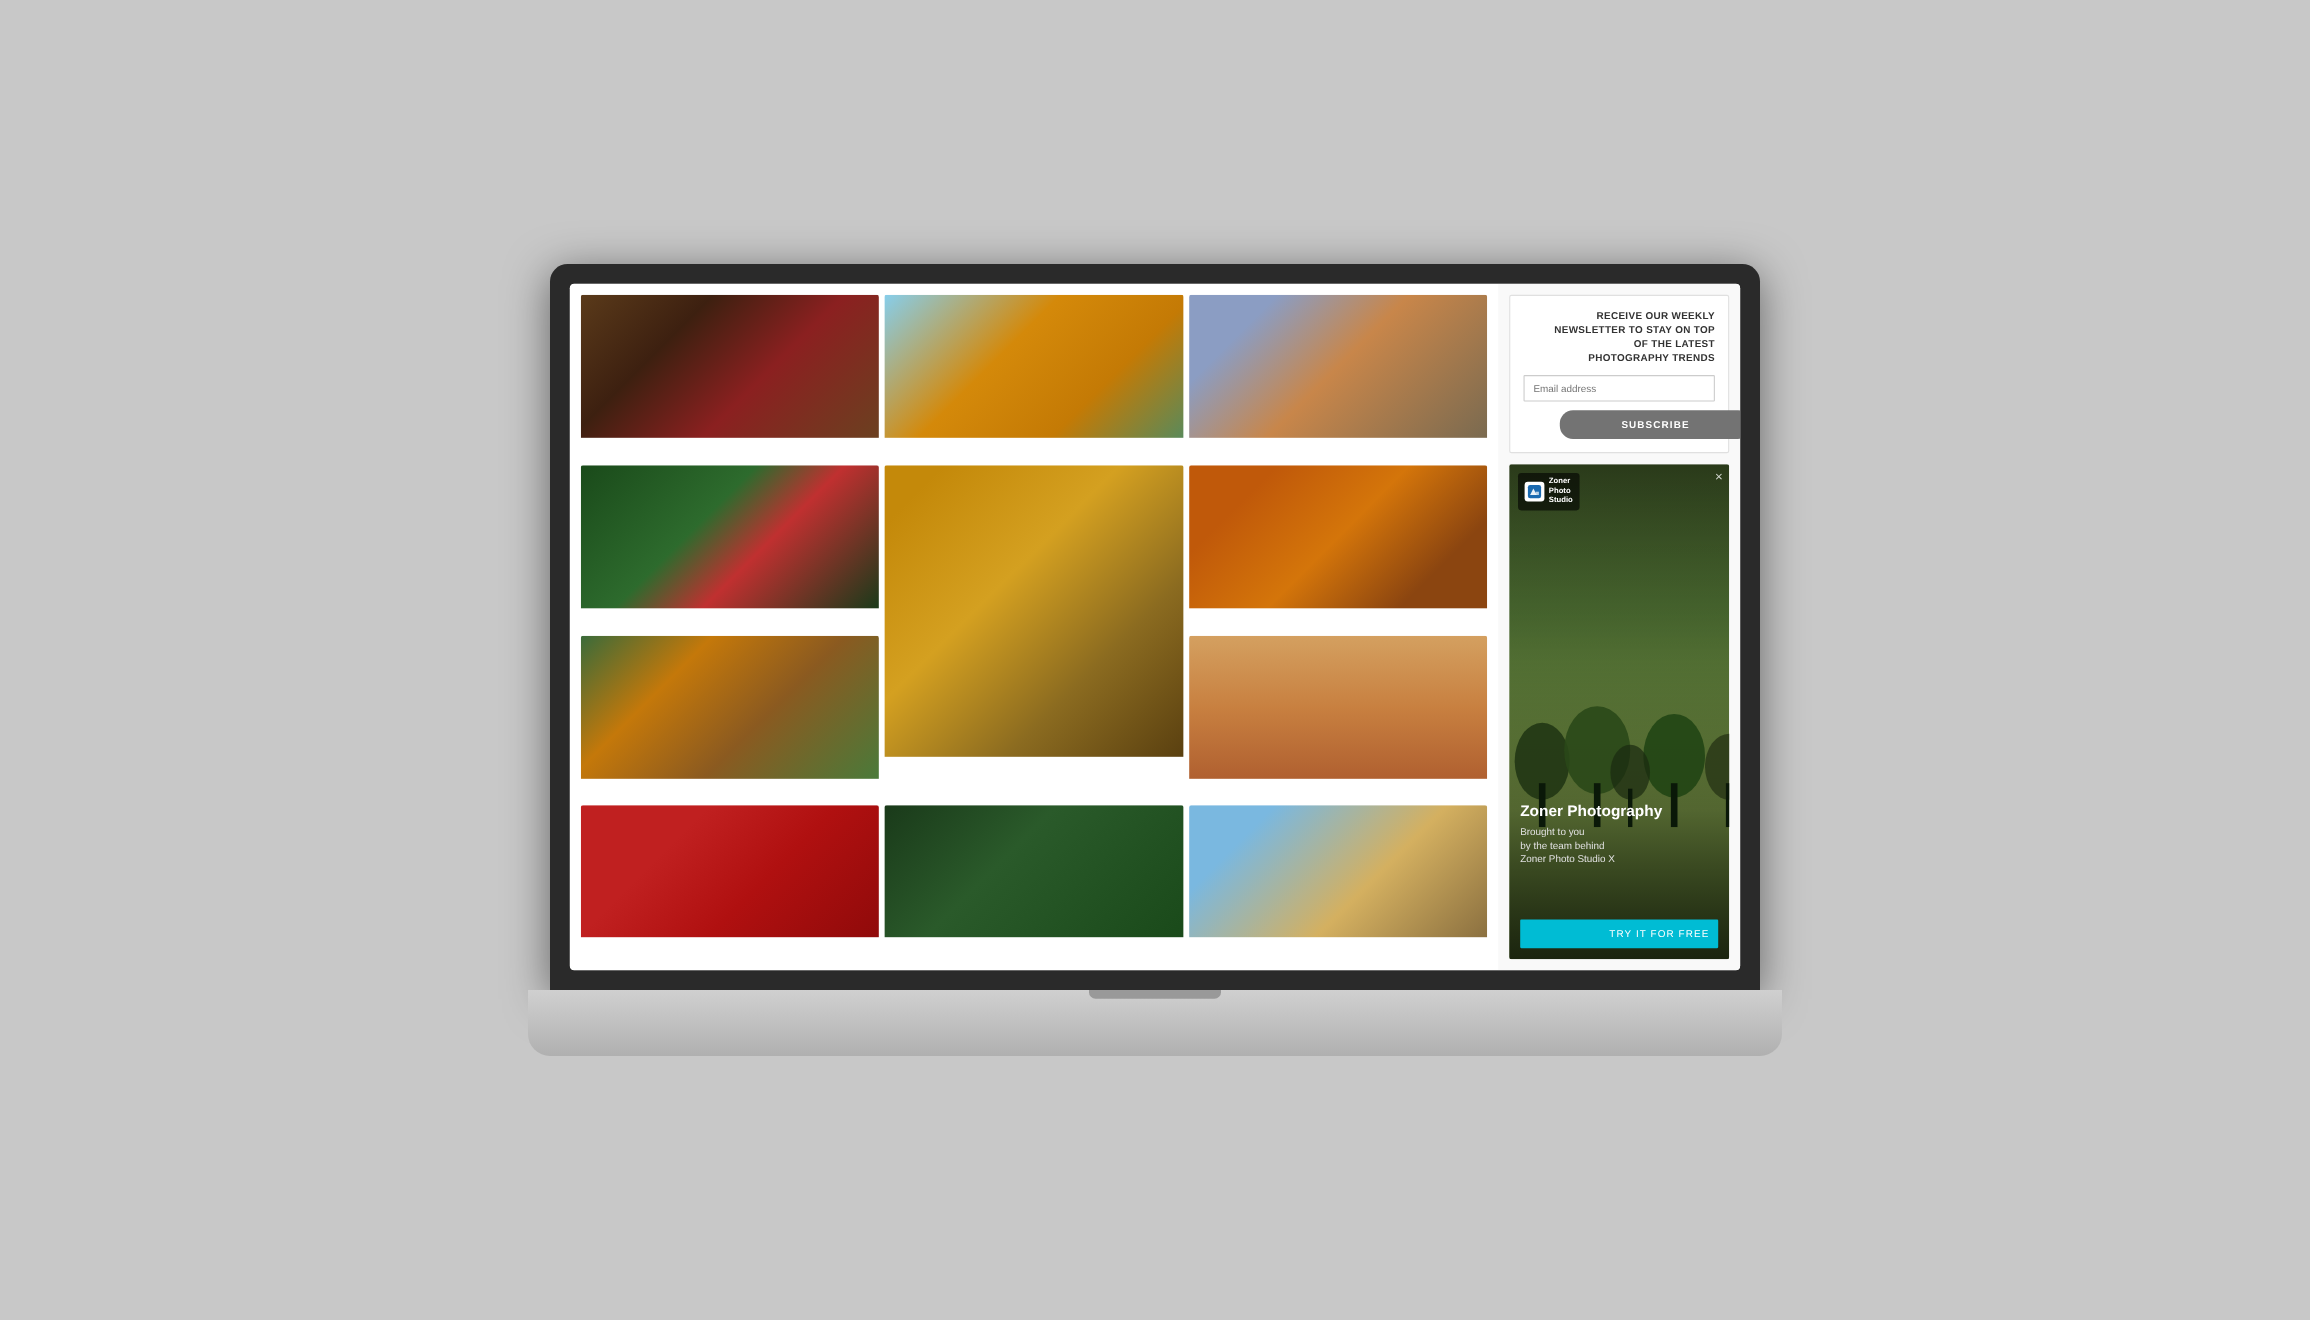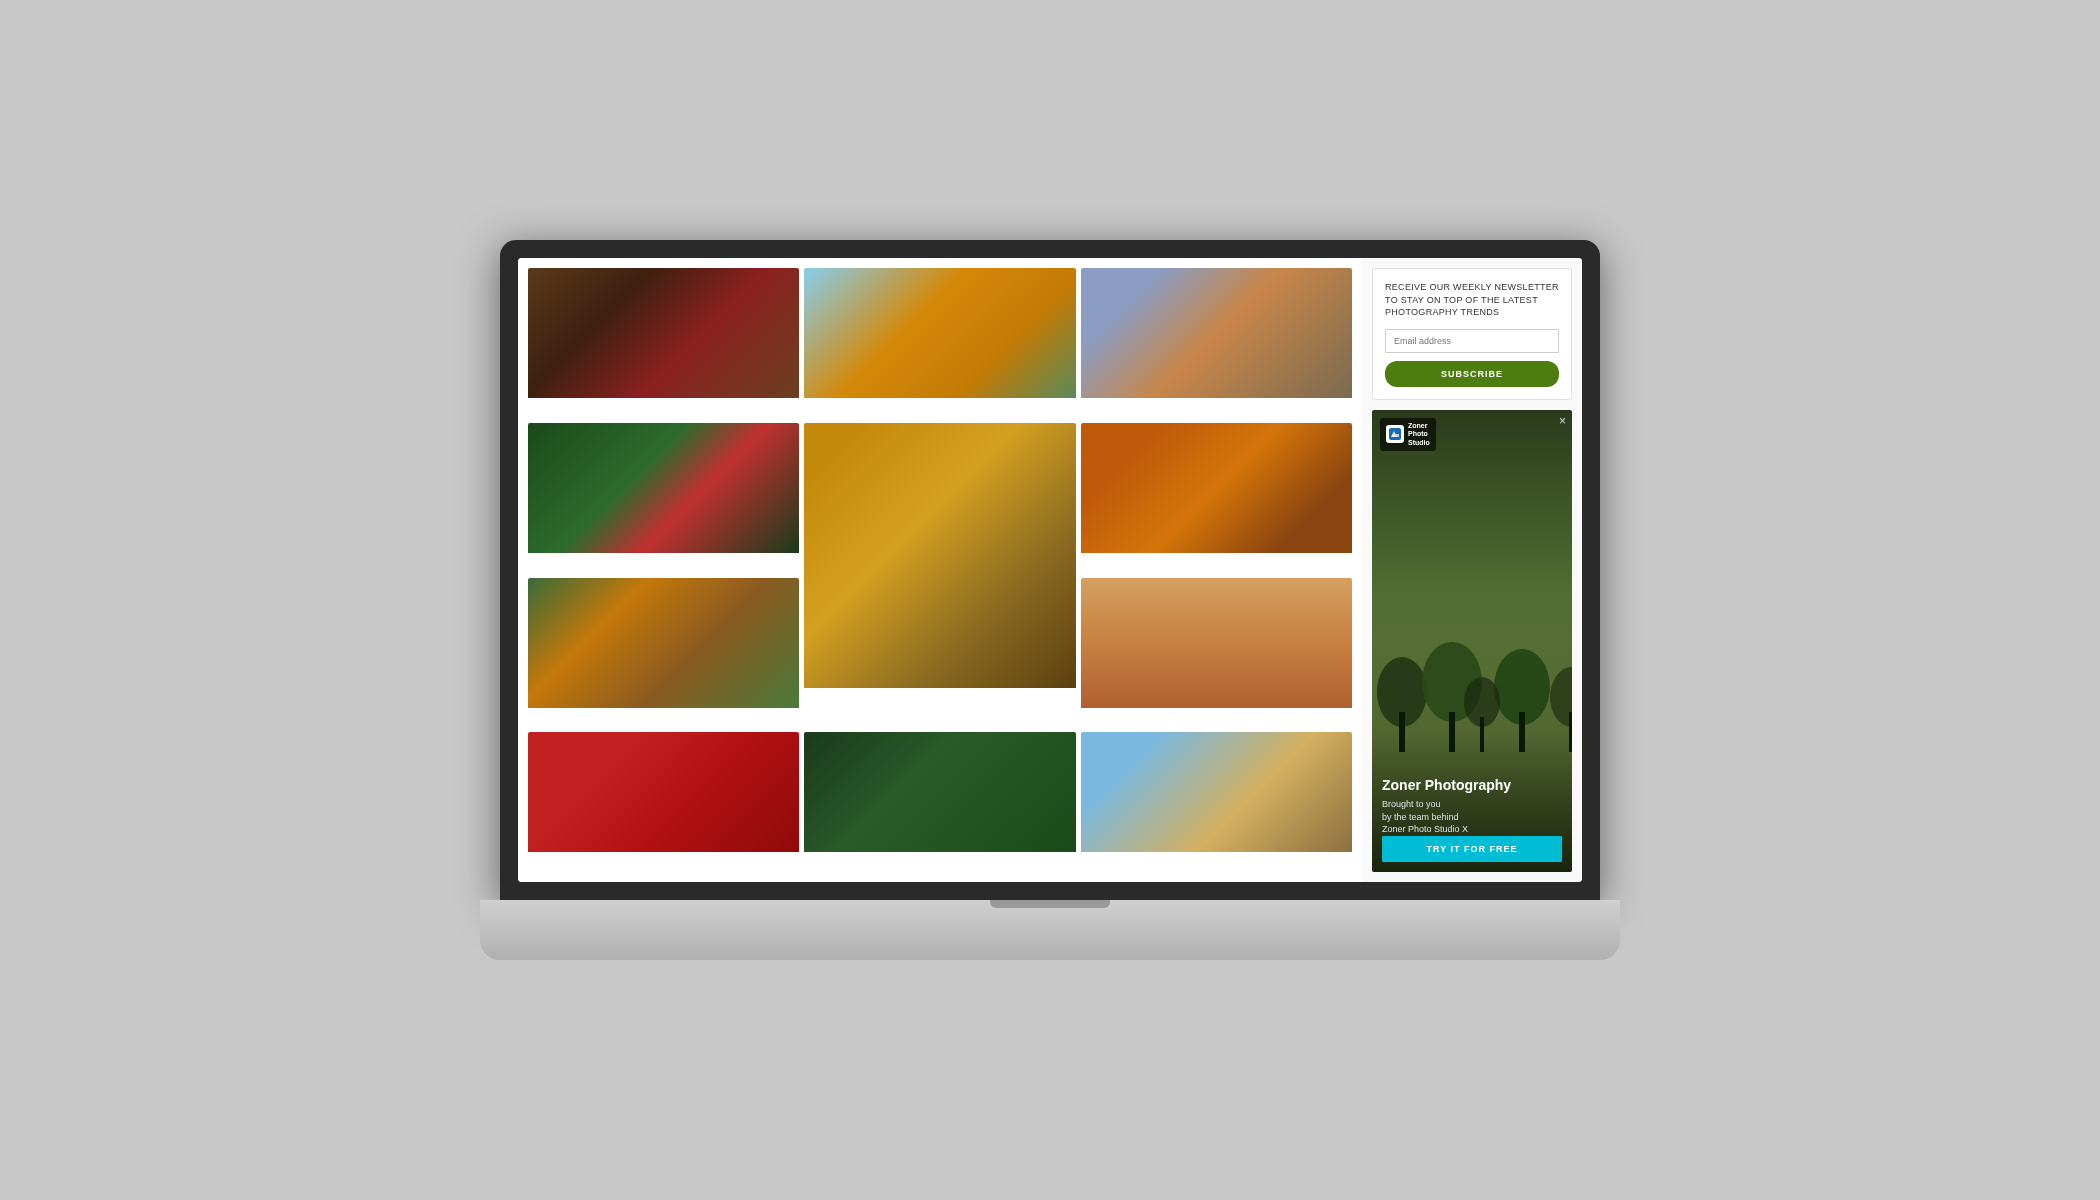--- a/index.html
+++ b/index.html
@@ -131,52 +131,54 @@
     
     .newsletter-widget {
       background: #fff;
       border: 1px solid #e0e0e0;
       padding: 12px;
       border-radius: 2px;
     }
 
     .newsletter-title {
       font-size: 9px;
-      font-weight: normal;
-      text-align: left;
+      font-weight: bold;
+      text-align: right;
       color: #333;
       letter-spacing: 0.3px;
       line-height: 1.4;
       text-transform: uppercase;
       margin-bottom: 10px;
+      margin-left: 25px;
     }
 
     .newsletter-input {
       width: 100%;
       border: 1px solid #ccc;
       padding: 6px 8px;
       font-size: 9px;
       color: #999;
       margin-bottom: 8px;
       outline: none;
       border-radius: 1px;
     }
 
     .subscribe-btn {
       width: 100%;
-      background: #4d7c0f;
+      background: #737373;
       color: #fff;
       border: none;
       padding: 8px;
       font-size: 9px;
       font-weight: bold;
       letter-spacing: 1px;
       text-transform: uppercase;
       cursor: pointer;
       border-radius: 12px;
+      margin-left: 33px;
     }
 
     
     .ad-widget {
       position: relative;
       border-radius: 2px;
       overflow: hidden;
       flex: 1;
       min-height: 300px;
     }
@@ -263,26 +265,27 @@
     }
 
     .ad-cta-btn {
       display: block;
       width: 100%;
       background: #00bcd4;
       color: #fff;
       border: none;
       padding: 8px;
       font-size: 9px;
-      font-weight: bold;
+      font-weight: normal;
       letter-spacing: 1px;
       text-transform: uppercase;
-      text-align: center;
+      text-align: right;
       cursor: pointer;
       border-radius: 1px;
+      margin-top: 48px;
     }
 
     
     .ad-tree-silhouette {
       position: absolute;
       bottom: 120px;
       left: 0;
       right: 0;
       height: 120px;
       z-index: 5;

